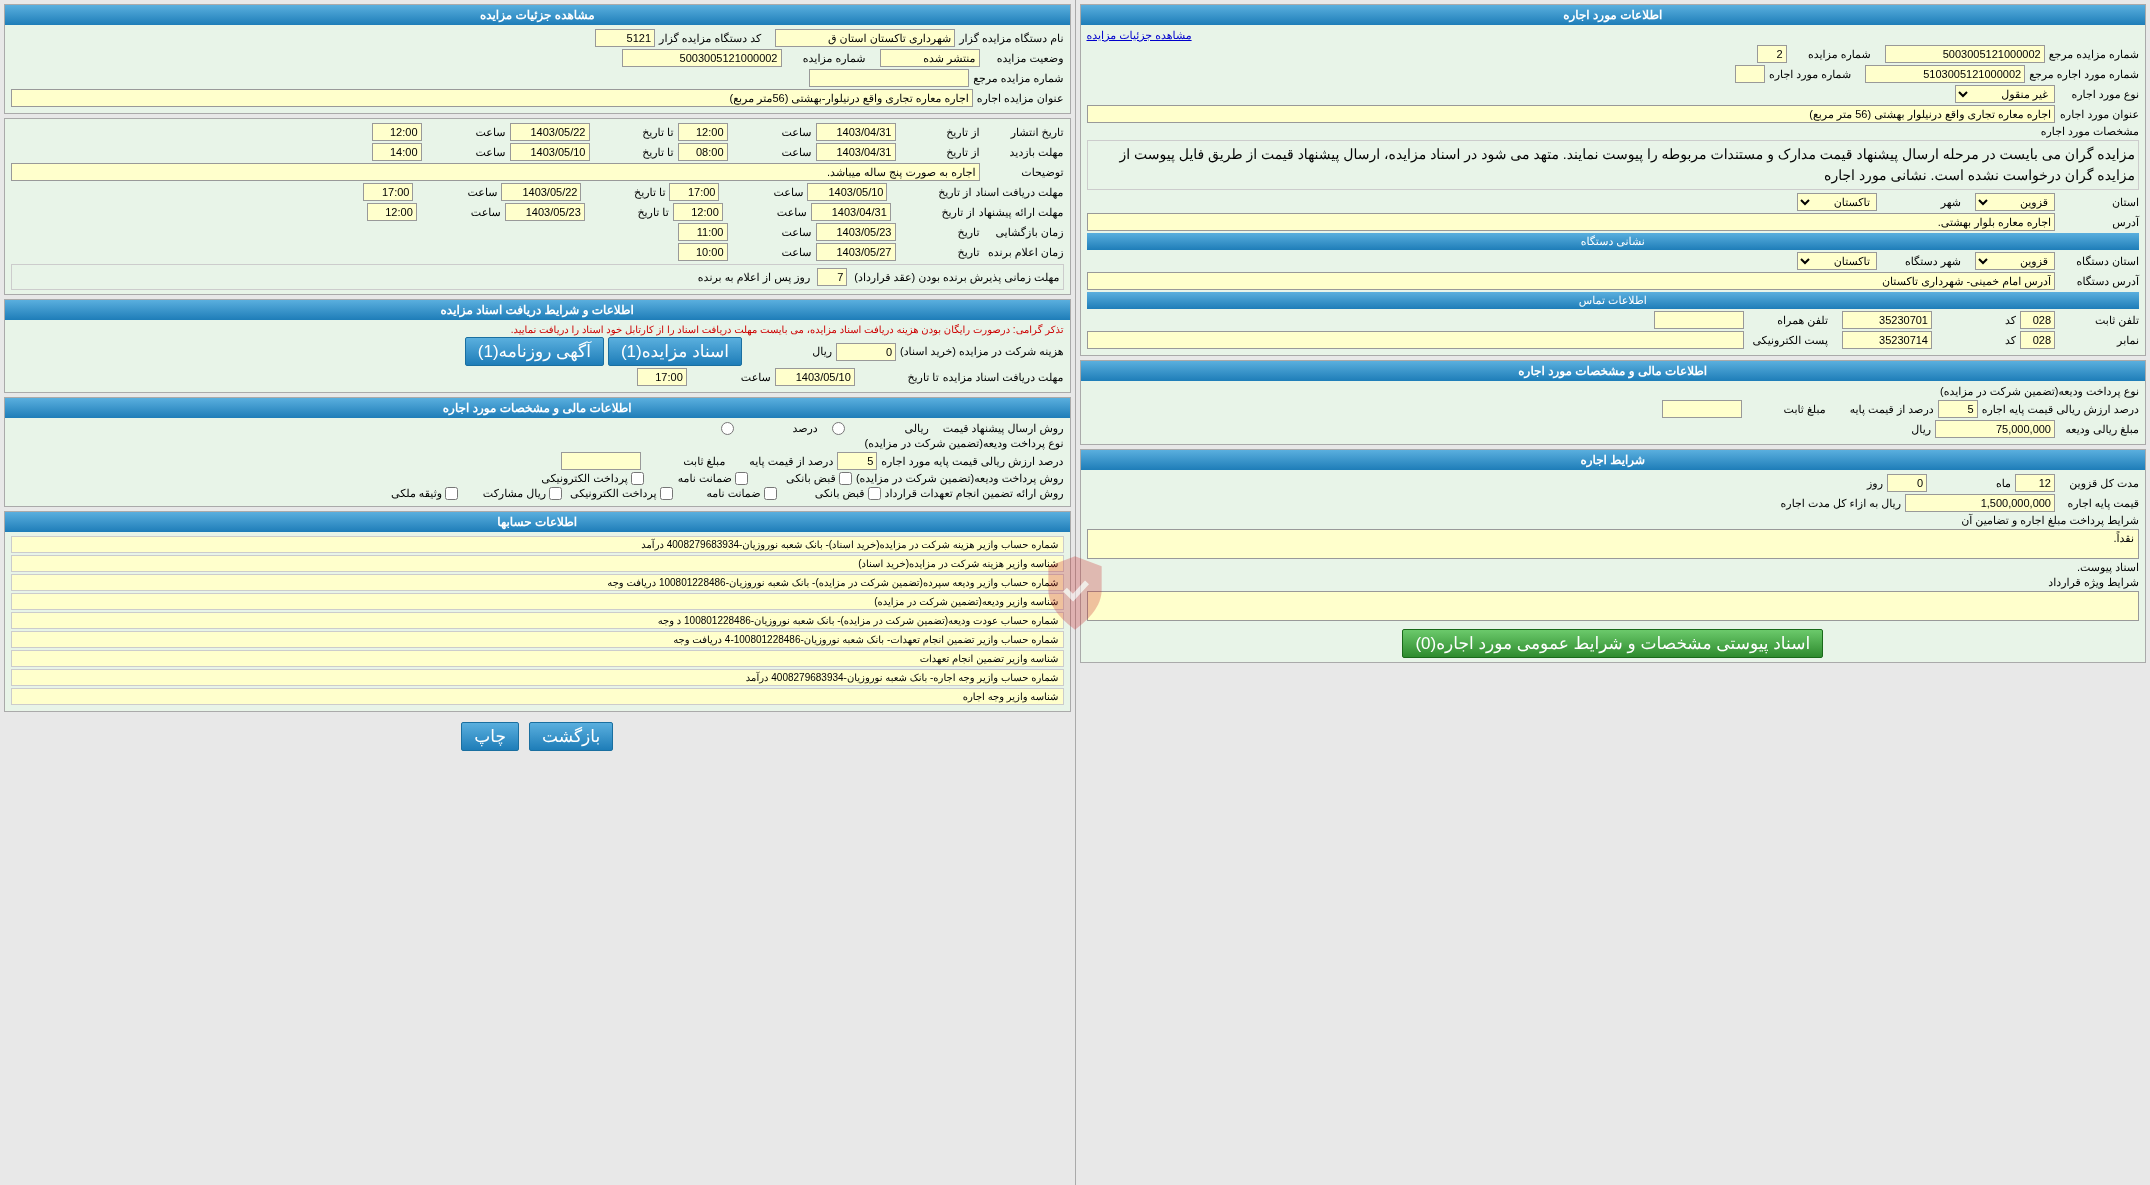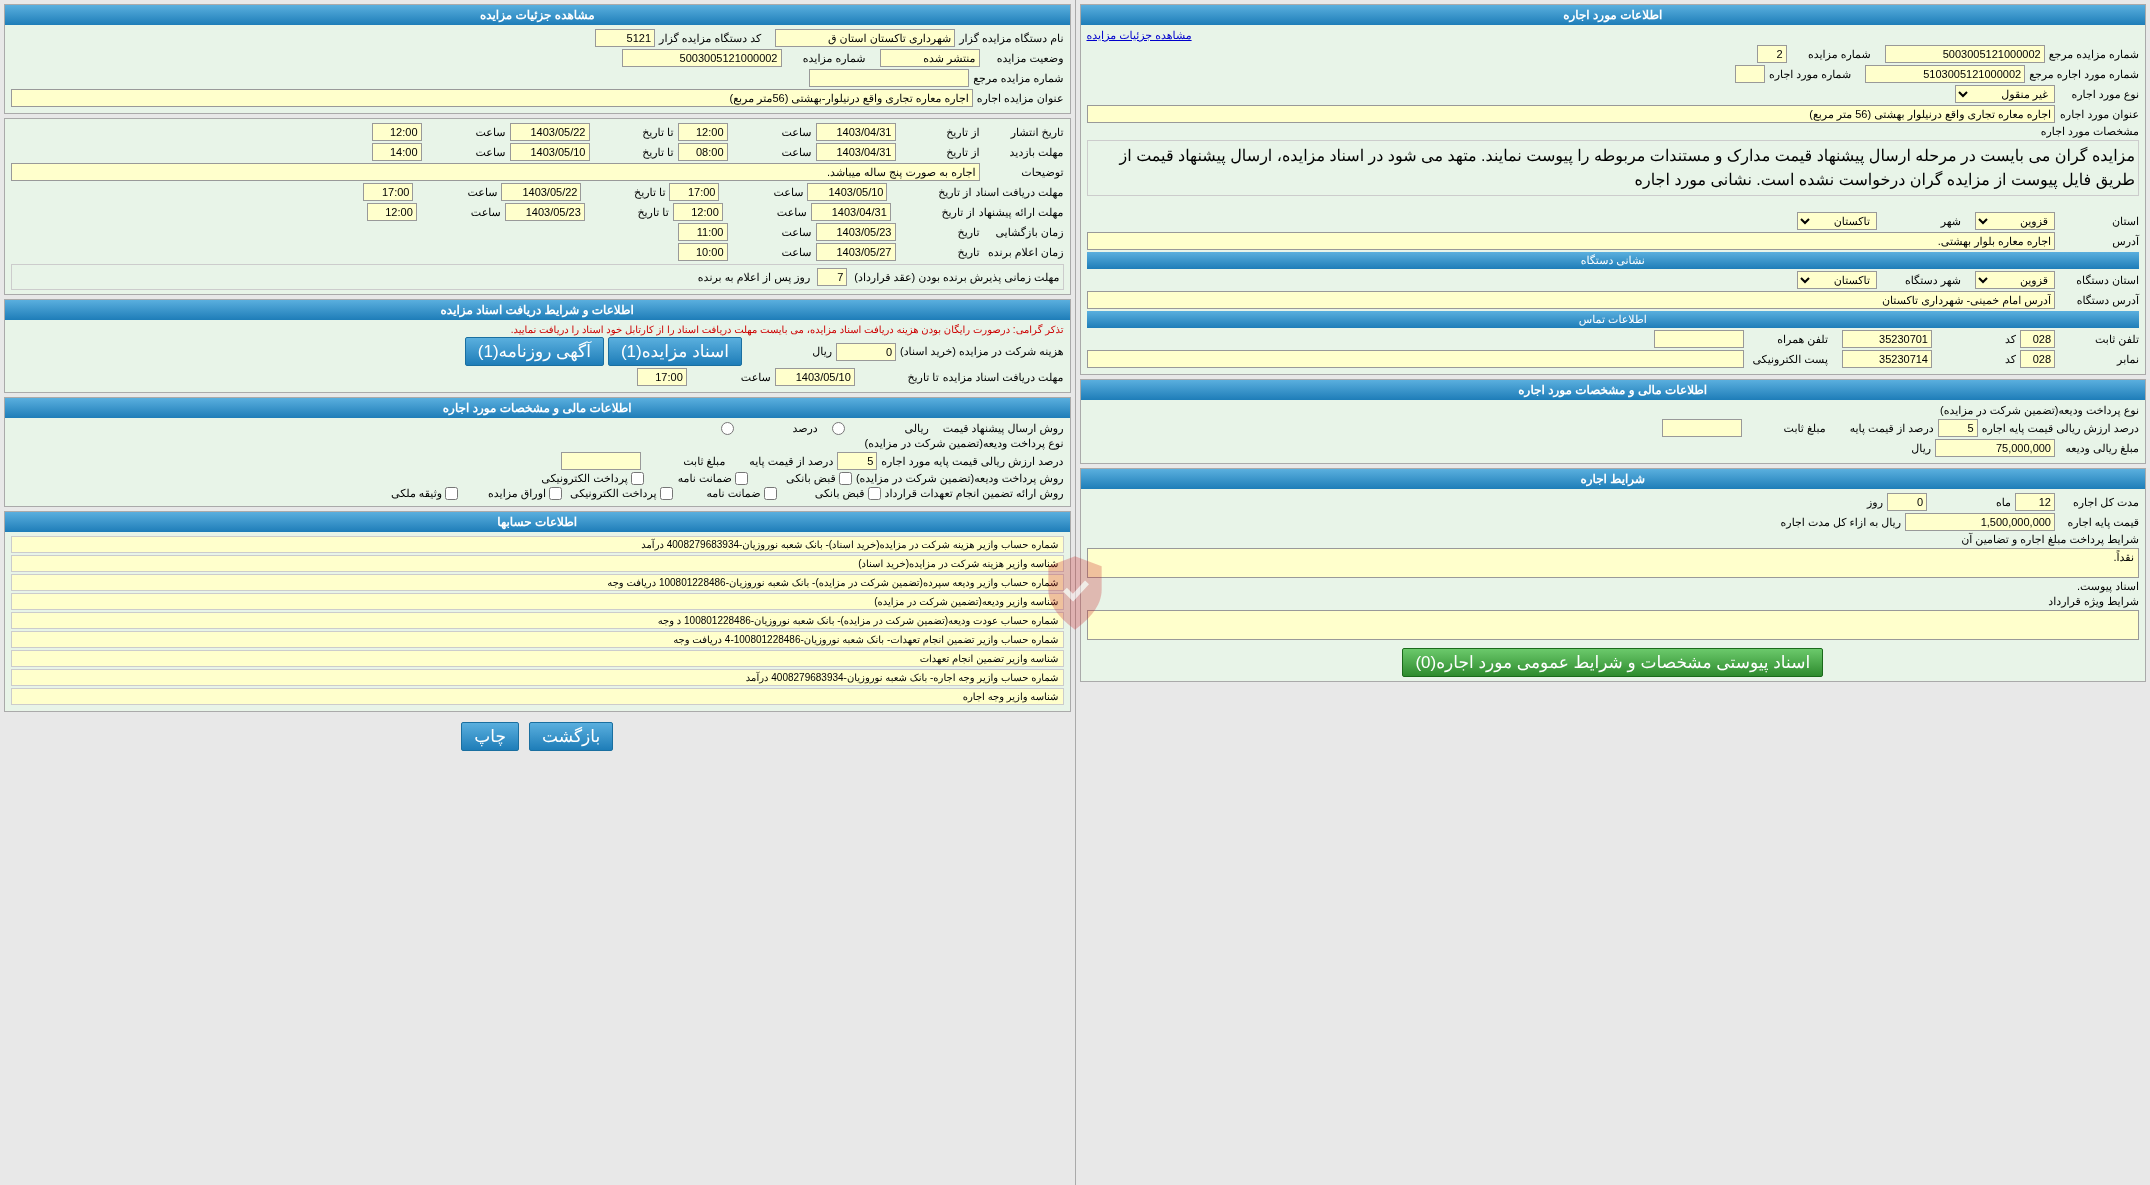--- a/index.html
+++ b/index.html
@@ -203,21 +203,21 @@
 
       <div class="info-row">
         <label>عنوان مورد اجاره</label>
         <input type="text" style="flex: 1 1 0%;" value="اجاره معاره تجاری واقع درنیلوار بهشتی (56 متر مربع)">
 
       </div>
 
       <div class="info-row">
         <label>مشخصات مورد اجاره</label>
       </div>
-      <div style="font-size:16px; padding:3px; background:#e8f4e8; border:1px solid #ccc; margin-bottom:16px;">
+      <div style="font-size:14px; padding:3px; background:#e8f4e8; border:1px solid #ccc; margin-bottom:3px;">
         <div style="line-height:1.5;">مزایده گران می بایست در مرحله ارسال پیشنهاد قیمت مدارک و مستندات مربوطه را پیوست نمایند.
 متهد می شود در اسناد مزایده، ارسال پیشنهاد قیمت از طریق فایل پیوست از مزایده گران درخواست نشده است.
 نشانی مورد اجاره</div>
       </div>
 
       <div class="info-row">
         <label>استان</label>
         <select style="width:80px;">
           <option>قزوین</option>
         </select>
@@ -289,21 +289,21 @@
       </div>
     </div>
   </div>
 
   <div class="section">
     <div class="section-header">
       <span>شرایط اجاره</span>
     </div>
     <div class="section-body">
       <div class="info-row">
-        <label>مدت کل اجاره</label>
+        <label>مدت کل قزوین</label>
         <input type="text" style="width: 40px;" value="12">
         <label>ماه</label>
         <input type="text" style="width: 40px;" value="0">
         <label>روز</label>
       </div>
       <div class="info-row">
         <label>قیمت پایه اجاره</label>
         <input type="text" style="width: 150px;" value="1,500,000,000">
         <label>ریال به ازاء کل مدت اجاره</label>
       </div>
@@ -509,21 +509,21 @@
           <div class="payment-option">
             <input type="checkbox" style="">
             <label>ضمانت نامه</label>
           </div>
           <div class="payment-option">
             <input type="checkbox" style="">
             <label>پرداخت الکترونیکی</label>
           </div>
           <div class="payment-option">
             <input type="checkbox" style="">
-            <label>اوراق مزایده</label>
+            <label>ریال مشارکت</label>
           </div>
           <div class="payment-option">
             <input type="checkbox" style="">
             <label>وثیقه ملکی</label>
           </div>
         </div>
       </div>
     </div>
   </div>
 

